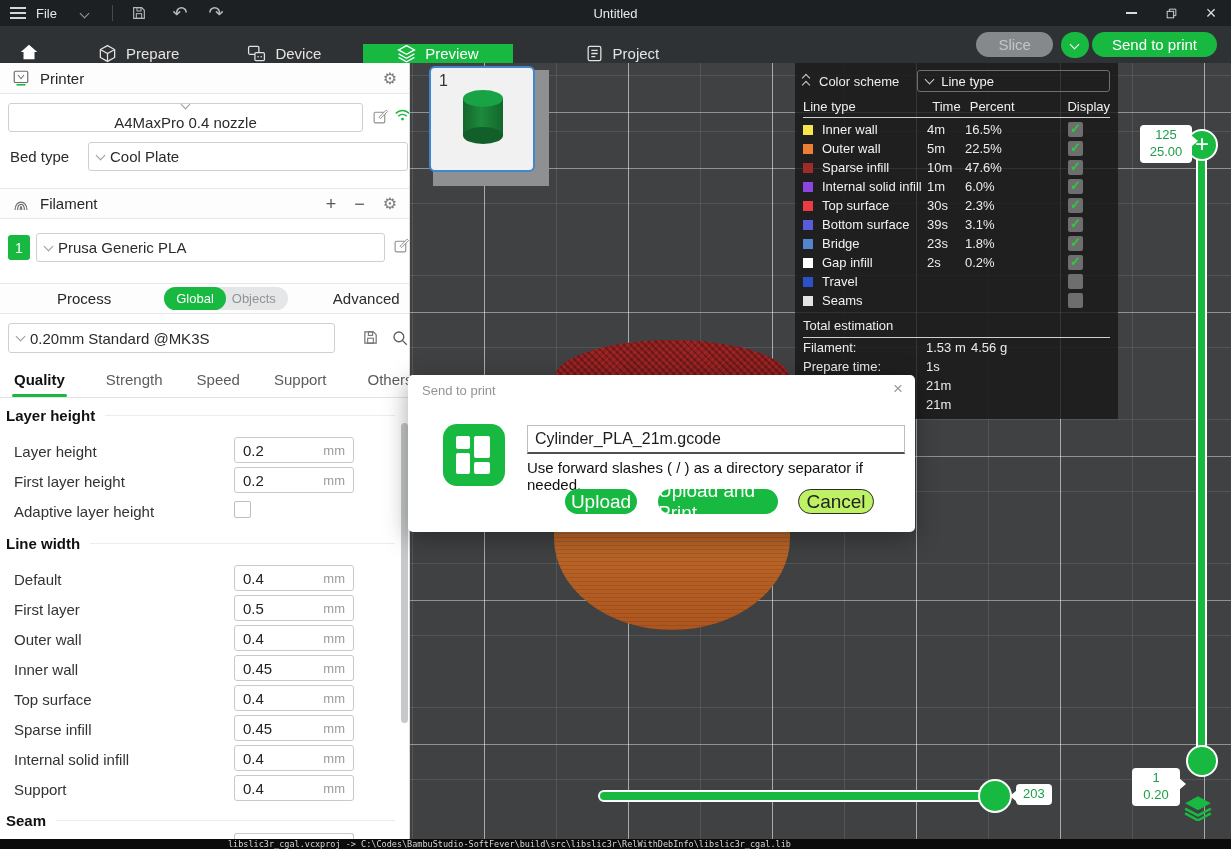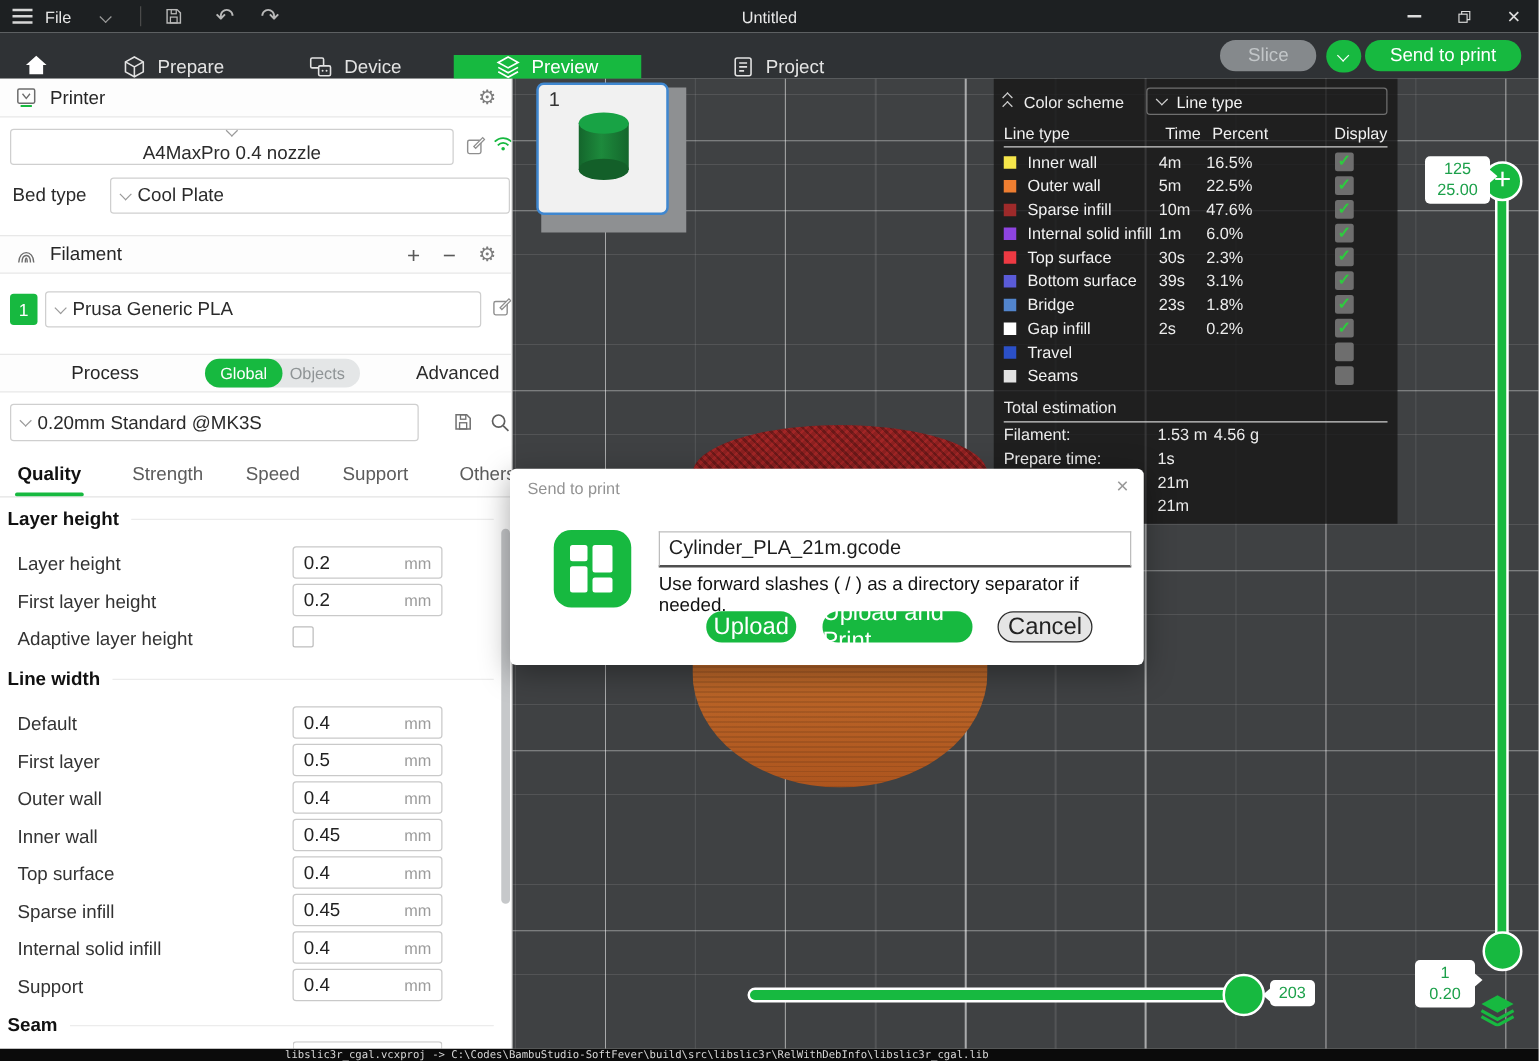--- a/index.html
+++ b/index.html
@@ -129,21 +129,21 @@
   
   .dialog { position:absolute; left:408px; top:375px; width:507px; height:157px; background:#fff; border-radius:5px; box-shadow:0 6px 24px rgba(0,0,0,0.35); }
   .dlg-title { position:absolute; left:14px; top:8px; font-size:13px; color:#939393; }
   .dlg-close { position:absolute; right:12px; top:4px; font-size:17px; color:#9a9a9a; }
   .dlg-logo { position:absolute; left:35px; top:49px; width:62px; height:62px; background:#17B940; border-radius:14px; }
   .dlg-logo i { position:absolute; background:#fff; border-radius:2px; }
   .dlg-input { position:absolute; left:119px; top:50px; width:378px; height:29px; border:1px solid #bdbdbd; border-bottom:2px solid #4f4f4f; display:flex; align-items:center; padding:0 7px; font-size:16px; color:#1d1d1d; }
   .dlg-hint { position:absolute; left:119px; top:84px; font-size:15px; color:#111; }
   .dlg-btn { position:absolute; top:114px; height:25px; border-radius:13px; display:flex; align-items:center; justify-content:center; font-size:19px; }
   .dlg-btn.green { background:#17B940; color:#fff; }
-  .dlg-btn.plain { background:#e5e5e5; color:#222; border:1px solid #2b2b2b; }
+  .dlg-btn.plain { background:#bef264; color:#222; border:1px solid #2b2b2b; }
 
   
   .console { position:absolute; left:0; bottom:0; width:1231px; height:10px; background:#0b0b0b; overflow:hidden; }
   .console span { position:absolute; left:228px; top:0px; font-family:"DejaVu Sans Mono", monospace; font-size:8.5px; color:#d6d6d6; white-space:nowrap; }
 
   svg { display:block; }
 </style>
 </head>
 <body>
 

